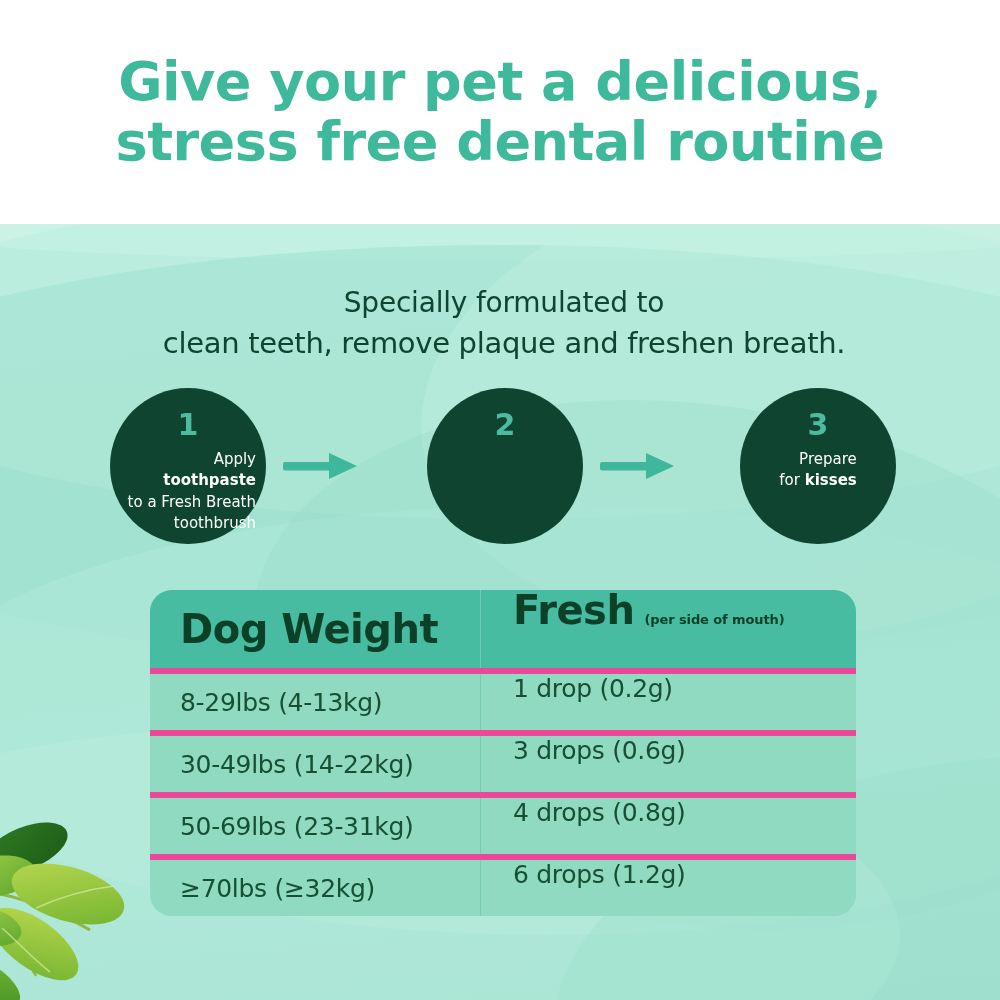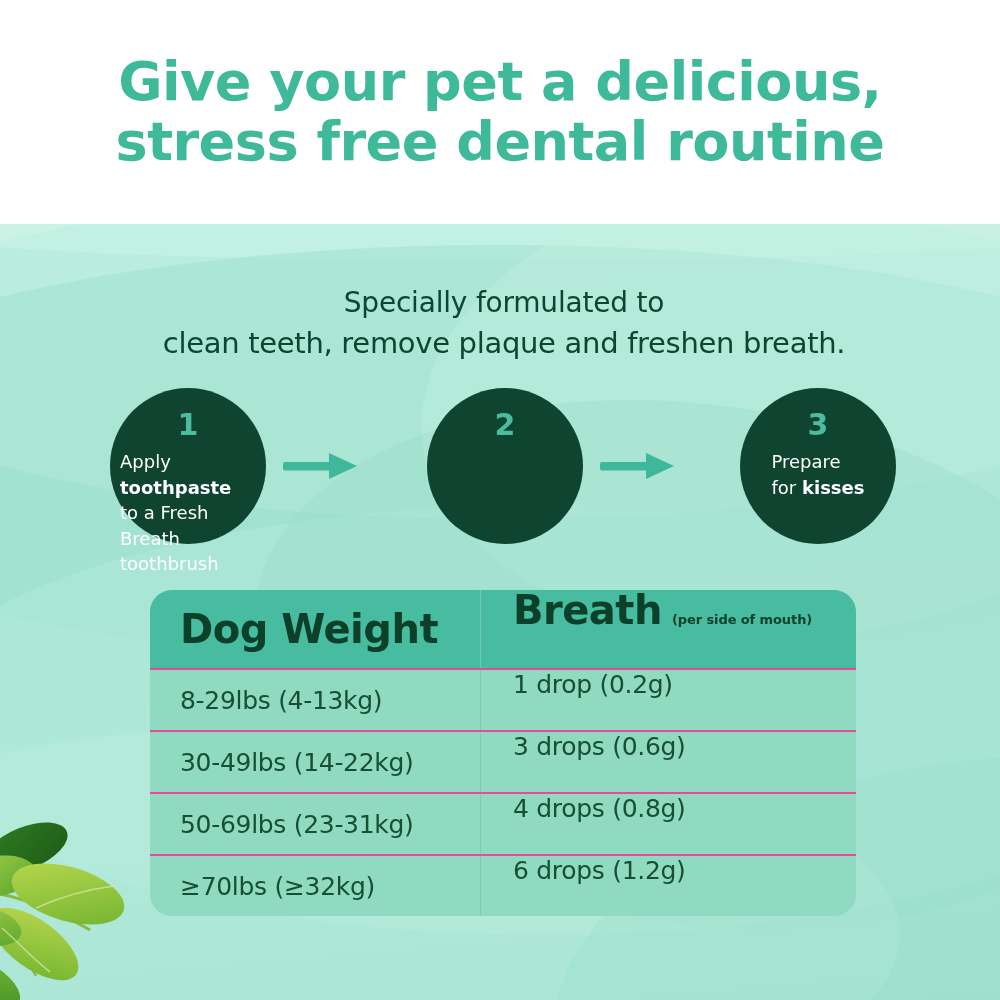--- a/index.html
+++ b/index.html
@@ -95,22 +95,22 @@
     padding-top:22px;
   }
   .circle-1{ left:110px; }
   .circle-2{ left:427px; }
   .circle-3{ left:740px; }
   .step-num{
     color:#4DBBA0; font-weight:bold; font-size:30px; line-height:1;
     font-family:"DejaVu Sans","Liberation Sans",sans-serif;
   }
   .step-text{
-    margin-top:9px; color:#FFFFFF; font-size:18px; line-height:1.42;
-    text-align:left; white-space:pre-line; padding:0 10px;
+    margin-top:9px; color:#FFFFFF; font-size:15px; line-height:1.42;
+    text-align:right; white-space:pre-line; padding:0 10px;
     font-family:"DejaVu Sans","Liberation Sans",sans-serif;
   }
   .step-text b{ font-weight:bold; }
 
   .arrow{ position:absolute; top:63px; width:78px; height:30px; }
   .arrow-1{ left:283px; }
   .arrow-2{ left:600px; }
   .arrow svg{ display:block; }
 
   
@@ -129,21 +129,21 @@
     color:#0D4029; font-weight:bold; font-size:40px; letter-spacing:-0.5px; line-height:1;
     font-family:"DejaVu Sans","Liberation Sans",sans-serif;
   }
   .th-sub{
     color:#0D4029; font-weight:bold; font-size:13px; margin-left:10px; letter-spacing:-0.1px;
     font-family:"DejaVu Sans","Liberation Sans",sans-serif;
     text-align:right;
   }
   .t-row{
     display:flex; height:62px; background:#8FDAC1;
-    border-top:2px solid #ec4899;
+    border-top:6px solid #ec4899;
   }
   .t-row .t-col-a{ border-right:1px solid #76CDB1; }
   .td-text{
     color:#174F33; font-size:25px; letter-spacing:-0.3px;
     font-family:"DejaVu Sans","Liberation Sans",sans-serif;
   }
 
   
   .leaves{ position:absolute; left:-30px; bottom:-10px; width:230px; height:210px; z-index:7; }
 </style>
@@ -206,21 +206,21 @@
 
 </div>
 
 <div class="dose-table">
 
   <div class="t-head">
     <div class="t-col-a">
       <span class="th-text">Dog Weight</span>
     </div>
     <div class="t-col-b">
-      <span class="th-text">Breath</span>
+      <span class="th-text">Fresh</span>
       <span class="th-sub">(per side of mouth)</span>
     </div>
   </div>
 
   <div class="t-row">
     <div class="t-col-a">
       <span class="td-text">8-29lbs (4-13kg)</span>
     </div>
     <div class="t-col-b">
       <span class="td-text">1 drop (0.2g)</span>

